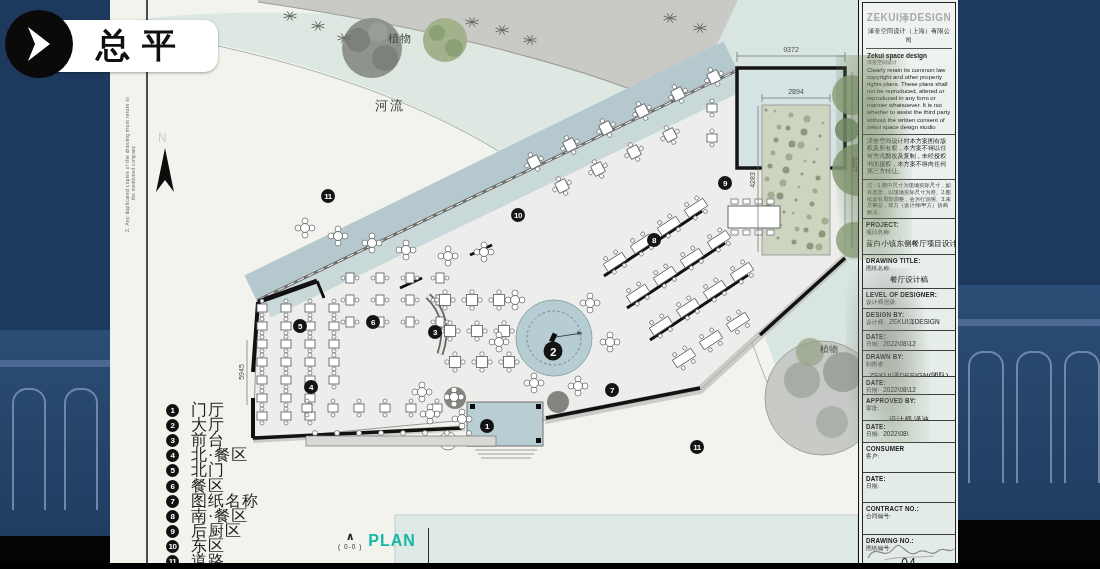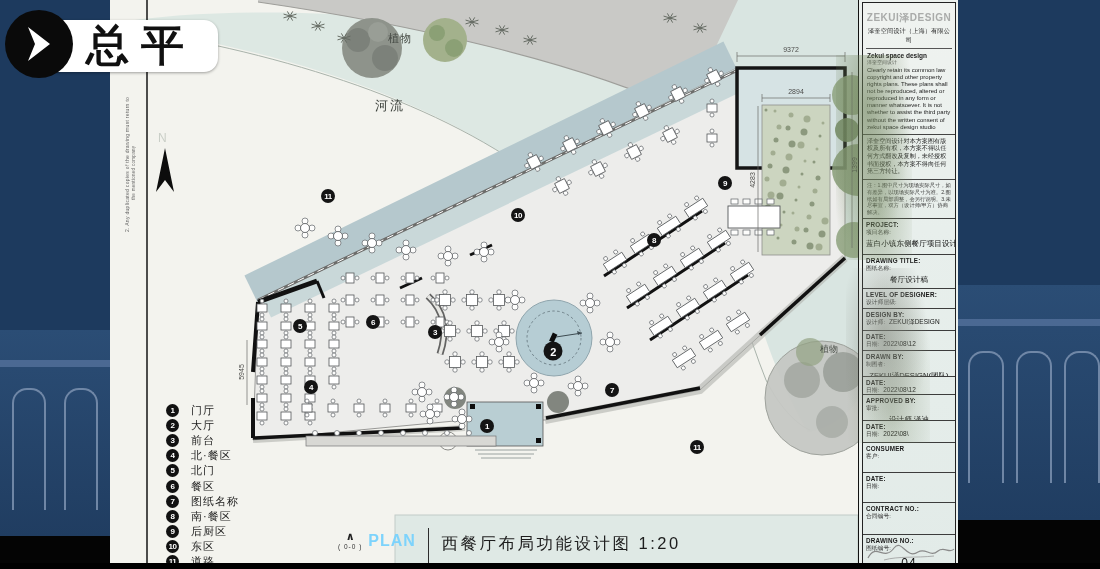--- a/index.html
+++ b/index.html
@@ -21,40 +21,40 @@
   
   .sheet{position:absolute;left:110px;top:0;width:848px;height:569px;background:#f3f3ee;z-index:1;}
   #plan-svg{position:absolute;left:0;top:0;}
   .dim{stroke:#6a6a68;stroke-width:.7;}
   .dimt{font-size:7px;fill:#4c4c4a;text-anchor:middle;}
   .tb{fill:#ffffff;stroke:#55585a;stroke-width:.8;}
   .ch{fill:#fdfdfc;stroke:#606468;stroke-width:.7;}
   
   .tab{position:absolute;left:54px;top:20px;width:164px;height:52px;background:#fff;border-radius:4px 14px 14px 4px;
        z-index:10;box-shadow:0 1px 3px rgba(0,0,0,.35);display:flex;align-items:center;}
-  .tab-label{font-size:43px;font-weight:700;color:#101010;letter-spacing:12px;margin-left:32px;white-space:nowrap;}
+  .tab-label{font-size:34px;font-weight:700;color:#101010;letter-spacing:12px;margin-left:42px;white-space:nowrap;}
   .tab-circle{position:absolute;left:5px;top:10px;width:68px;height:68px;background:#0a0a0a;border-radius:50%;
        z-index:11;display:flex;align-items:center;justify-content:center;}
   
   .legend{position:absolute;left:166px;top:403px;z-index:4;}
   .legend-row{display:flex;align-items:center;height:15.1px;}
   .lnum{width:13px;height:13px;border-radius:50%;background:#111;color:#fff;font-size:8px;font-weight:bold;
         display:flex;align-items:center;justify-content:center;margin-right:12px;flex:none;letter-spacing:-.5px;}
-  .llab{font-size:11px;color:#1e1e1e;letter-spacing:1px;white-space:nowrap;}
+  .llab{font-size:16px;color:#1e1e1e;letter-spacing:1px;white-space:nowrap;}
   
   #markers{position:absolute;inset:0;z-index:4;pointer-events:none;}
   .marker{position:absolute;transform:translate(-50%,-50%);width:14px;height:14px;background:#141414;color:#fff;
         border-radius:50%;font-size:8px;font-weight:bold;display:flex;align-items:center;justify-content:center;letter-spacing:-.5px;}
   .marker-big{width:19px;height:19px;font-size:11px;}
   
   .caption{position:absolute;left:338px;top:528px;display:flex;align-items:flex-start;z-index:5;}
   .caret-box{display:flex;flex-direction:column;align-items:center;margin-top:4px;}
   .caret{font-size:11px;line-height:8px;color:#222;font-weight:bold;}
   .sec-ref{font-size:6.5px;color:#333;margin-top:3px;letter-spacing:1px;}
-  .plan-word{font-size:16px;font-weight:700;color:#7dd3fc;letter-spacing:1px;margin:4px 10px 0 6px;}
+  .plan-word{font-size:16px;font-weight:700;color:#14b8a6;letter-spacing:1px;margin:4px 10px 0 6px;}
   .cap-div{width:1.5px;height:44px;background:#2c2c2c;margin:0 12px 0 2px;}
   .cap-title{font-size:16.5px;color:#1d1d1d;letter-spacing:2.5px;margin-top:5px;white-space:nowrap;}
   
   .vt{position:absolute;transform:rotate(-90deg);transform-origin:left top;font-size:5px;color:#6a6a6a;
       white-space:nowrap;z-index:3;letter-spacing:.3px;}
   
   .titleblock{position:absolute;left:858px;top:0;width:100px;height:569px;border-left:1.5px solid #111;
       background:#ecf1ee;z-index:3;box-sizing:border-box;}
   .tb-box{position:absolute;left:3px;right:2px;top:2px;bottom:2px;border:1.5px solid #222;overflow:hidden;
       background:linear-gradient(180deg,#f0f3f0 0%,#e8efec 40%,#e2ebe8 100%);display:flex;flex-direction:column;}
@@ -1021,21 +1021,20 @@
     <span class="marker" style="left: 697px; top: 447px;">11</span>
   </div>
 
 <div class="caption">
   <div class="caret-box">
     <span class="caret">∧</span>
     <span class="sec-ref">( 0-0 )</span>
   </div>
   <span class="plan-word">PLAN</span>
   <div class="cap-div"></div>
-  <span class="cap-title">西餐厅布局功能设计图 1:20</span>
 </div>
 
 <div class="titleblock">
   <div class="tb-box">
     <svg class="tb-logo" width="26" height="26" viewBox="0 0 24 24">
       <g fill="none" stroke="#1a1a1a" stroke-width="1.4" stroke-linejoin="round">
         <path d="M12,2 L21,7 L21,17 L12,22 L3,17 L3,7 Z"></path>
         <path d="M3,7 L12,12 L21,7 M12,12 L12,22"></path>
         <path d="M7.5,4.5 L16.5,9.5 M16.5,4.5 L7.5,9.5"></path>
       </g>

